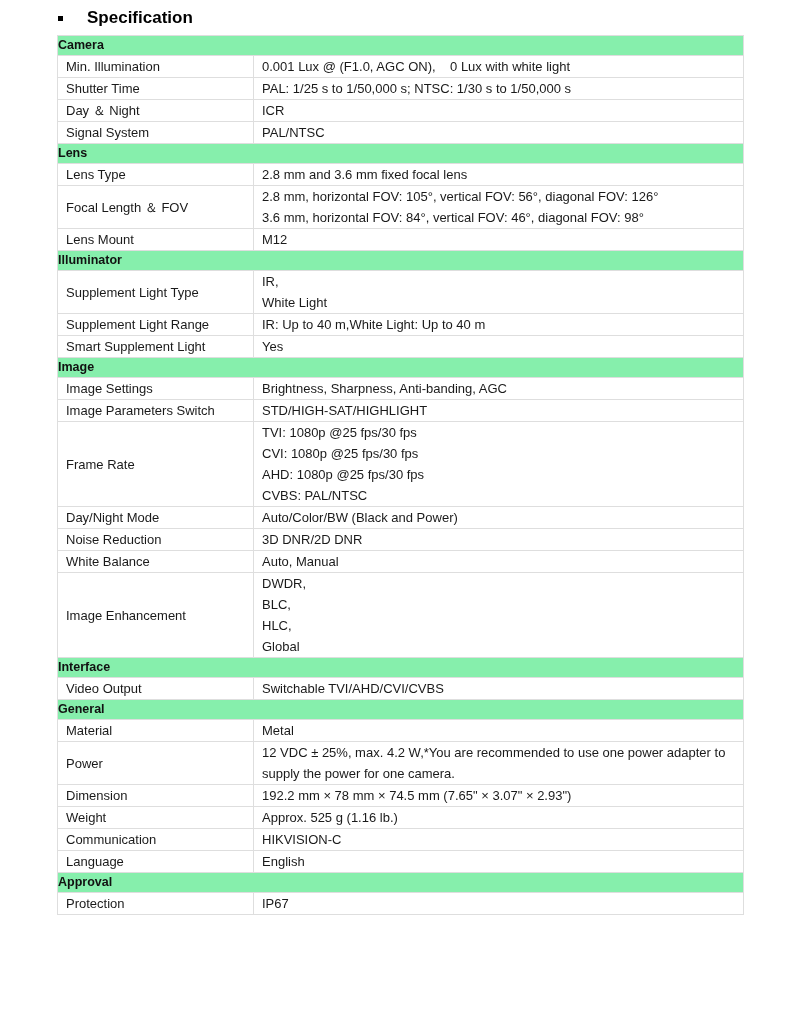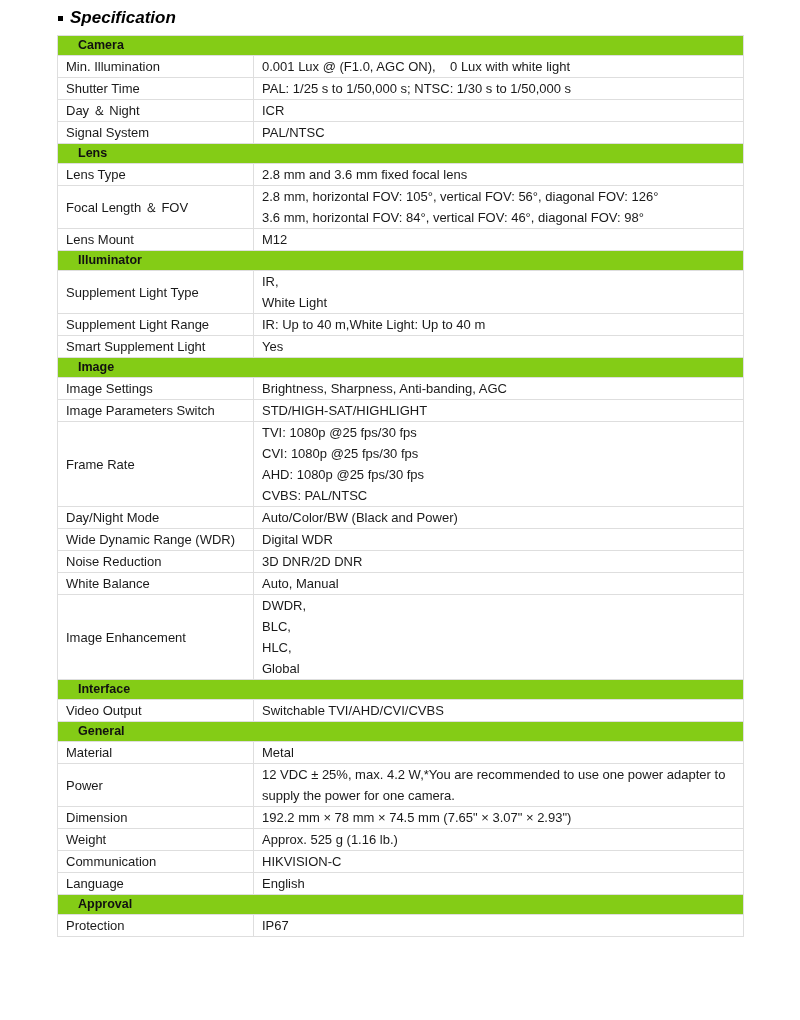--- a/index.html
+++ b/index.html
@@ -13,26 +13,25 @@
   }
   .page {
     width: 800px;
     min-height: 1020px;
     box-sizing: border-box;
     padding-top: 6px;
   }
   .title {
     display: flex;
     align-items: center;
-    gap: 7px;
+    gap: 24px;
     margin: 2px 0 7px 58px;
     font-size: 17px;
     font-weight: bold;
     color: #000000;
-    font-style: italic;
   }
   .bullet {
     width: 5px;
     height: 5px;
     background: #000000;
     display: inline-block;
     flex: 0 0 auto;
   }
   table.spec {
     border-collapse: collapse;
@@ -41,26 +40,26 @@
     width: 687px;
     font-size: 13px;
   }
   col.c1 { width: 196px; }
   td {
     border: 1px solid #dedede;
     padding: 0;
     vertical-align: middle;
   }
   td.section {
-    background: #84cc16;
+    background: #86efac;
     font-weight: bold;
     font-size: 12.5px;
     height: 19px;
     line-height: 19px;
-    padding-left: 20px;
+    padding-left: 0;
     color: #111111;
   }
   td.label {
     padding-left: 8px;
     padding-right: 4px;
     line-height: 21px;
   }
   td.value {
     padding-left: 8px;
     padding-right: 6px;
@@ -180,26 +179,20 @@
             <div class="vline">CVBS: PAL/NTSC</div>
           </td>
         </tr>
         <tr class="data-row">
           <td class="label">Day/Night Mode</td>
           <td class="value">
             <div class="vline">Auto/Color/BW (Black and Power)</div>
           </td>
         </tr>
         <tr class="data-row">
-          <td class="label">Wide Dynamic Range (WDR)</td>
-          <td class="value">
-            <div class="vline">Digital WDR</div>
-          </td>
-        </tr>
-        <tr class="data-row">
           <td class="label">Noise Reduction</td>
           <td class="value">
             <div class="vline">3D DNR/2D DNR</div>
           </td>
         </tr>
         <tr class="data-row">
           <td class="label">White Balance</td>
           <td class="value">
             <div class="vline">Auto, Manual</div>
           </td>

